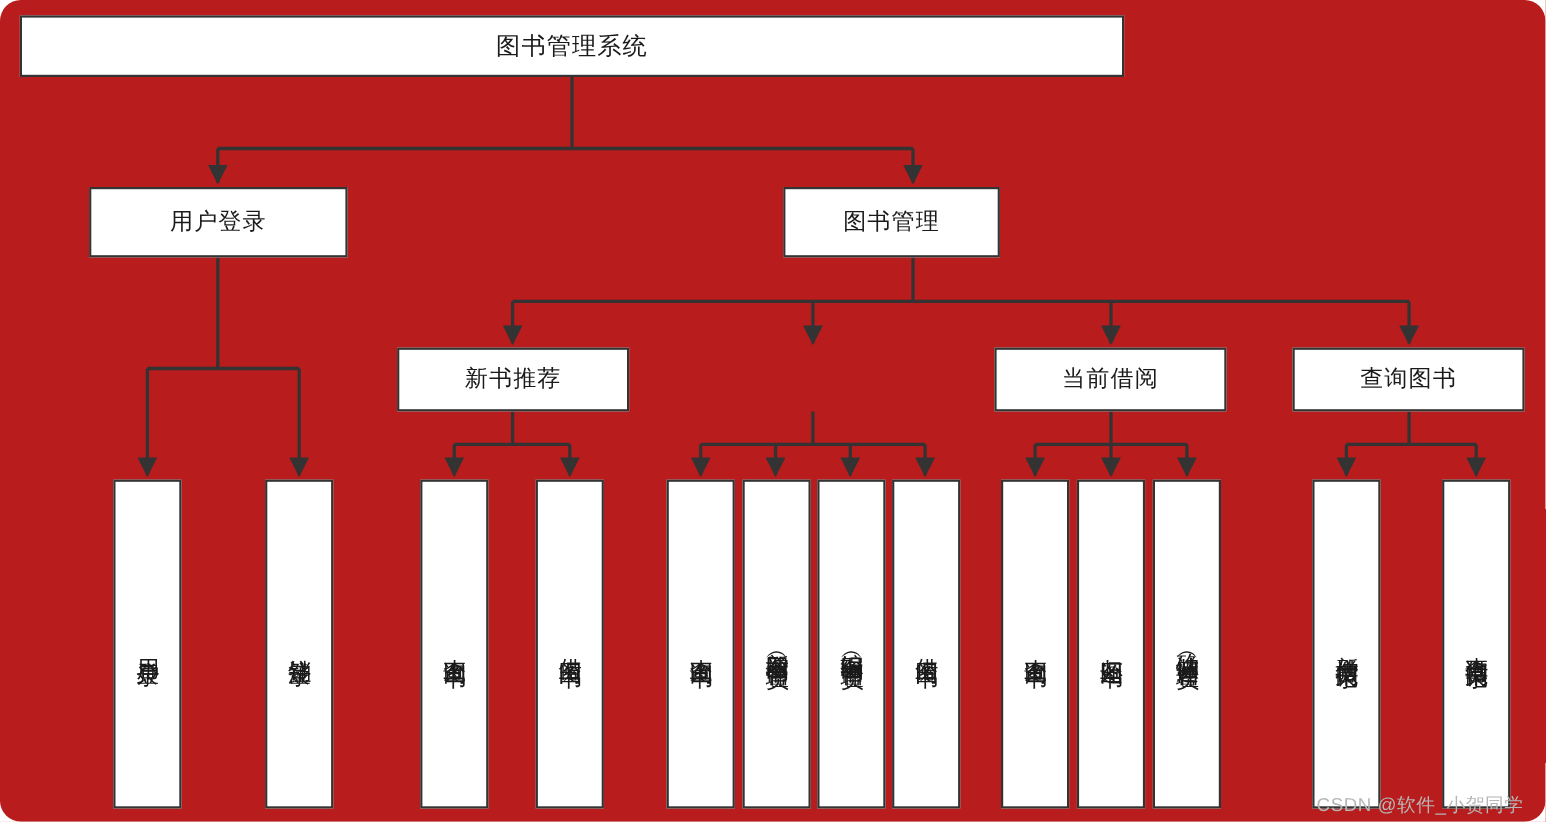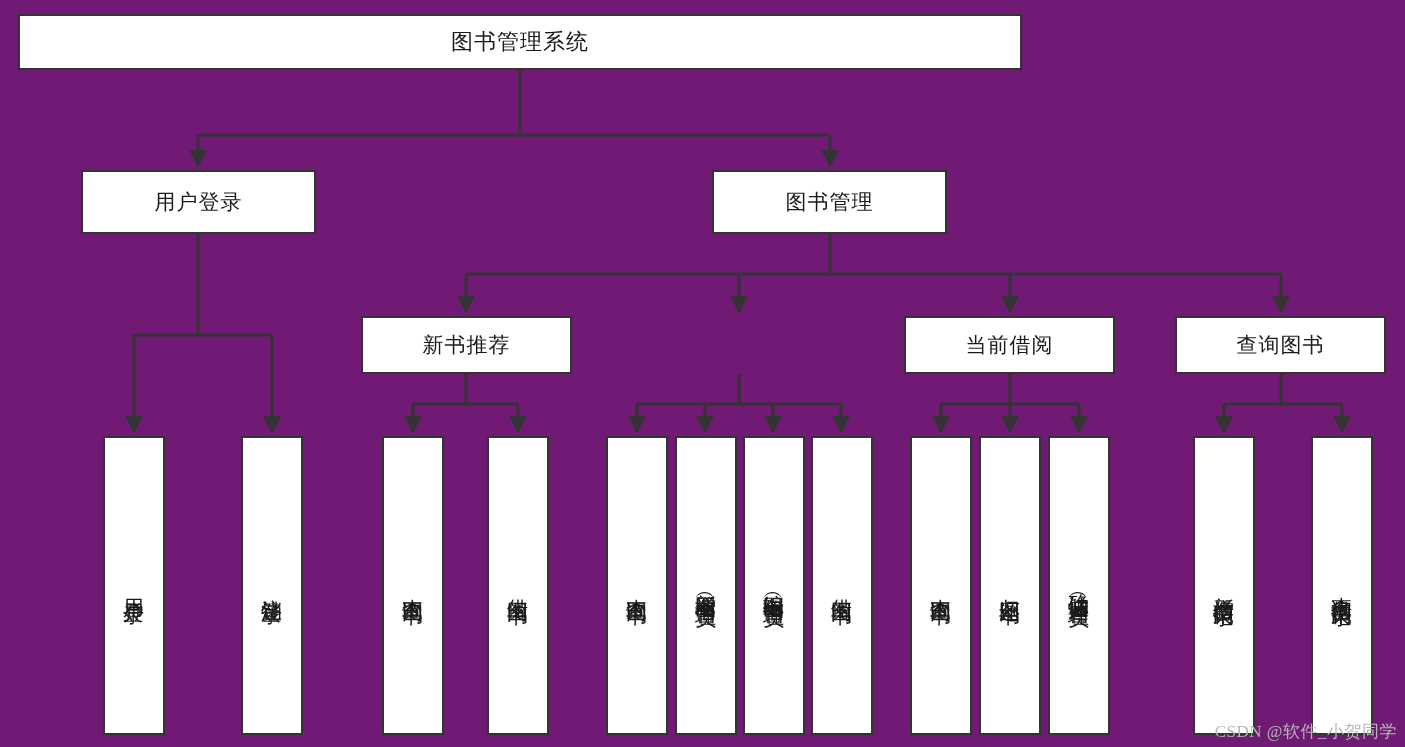--- a/index.html
+++ b/index.html
@@ -8,22 +8,23 @@
     padding: 0;
     background: #ffffff;
   }
   body {
     font-family: "Liberation Sans", "DejaVu Sans", sans-serif;
   }
   #diagram-root {
     position: relative;
     width: 1405px;
     height: 747px;
-    background: #701a75;
+    background: #b91c1c;
     overflow: hidden;
+    border-radius: 19px;
   }
   #edges {
     position: absolute;
     left: 0;
     top: 0;
     width: 1405px;
     height: 747px;
     pointer-events: none;
   }
   .node {
@@ -52,28 +53,27 @@
     white-space: nowrap;
     padding: 6px 0;
     align-items: center;
     justify-content: center;
   }
   .node-root {
     font-size: 22px;
   }
   #watermark {
     position: absolute;
-    right: 8px;
+    right: 20px;
     bottom: 4px;
     font-size: 17px;
     color: #b6b6b6;
     letter-spacing: 0.5px;
     z-index: 5;
     white-space: nowrap;
-    font-family: Liberation Serif, serif;
   }
 </style>
 </head>
 <body>
 
 <div id="diagram-root">
 
   <svg id="edges" viewBox="0 0 1405 747" xmlns="http://www.w3.org/2000/svg">
     <defs>
       <marker id="arrow" viewBox="0 0 10 10" refX="9" refY="5" markerWidth="6" markerHeight="6" orient="auto-start-reverse">
@@ -120,21 +120,21 @@
       <path d="M 1281 374 L 1281 404"></path>
       <path d="M 1224 404 L 1342 404"></path>
       <path d="M 1224 404 L 1224 432" marker-end="url(#arrow)"></path>
       <path d="M 1342 404 L 1342 432" marker-end="url(#arrow)"></path>
     </g>
   </svg>
 
   <div class="node node-h node-root" style="left:18px; top:14px; width:1004px; height:56px;">图书管理系统</div>
 
   <div class="node node-h" style="left:81px; top:170px; width:235px; height:64px;">用户登录</div>
-  <div class="node node-h" style="left:712px; top:170px; width:235px; height:64px;">图书管理</div>
+  <div class="node node-h" style="left:712px; top:170px; width:197px; height:64px;">图书管理</div>
 
   <div class="node node-h" style="left:361px; top:316px; width:211px; height:58px;text-align:right;">新书推荐</div>
   <div class="node node-h" style="left:904px; top:316px; width:211px; height:58px;">当前借阅</div>
   <div class="node node-h" style="left:1175px; top:316px; width:211px; height:58px;">查询图书</div>
 
   <div class="node node-v" style="left:103px; top:436px; width:62px; height:299px;">用户登录</div>
   <div class="node node-v" style="left:241px; top:436px; width:62px; height:299px;">注销登录</div>
 
   <div class="node node-v" style="left:382px; top:436px; width:62px; height:299px;">查询图书</div>
   <div class="node node-v" style="left:487px; top:436px; width:62px; height:299px;">借阅图书</div>

